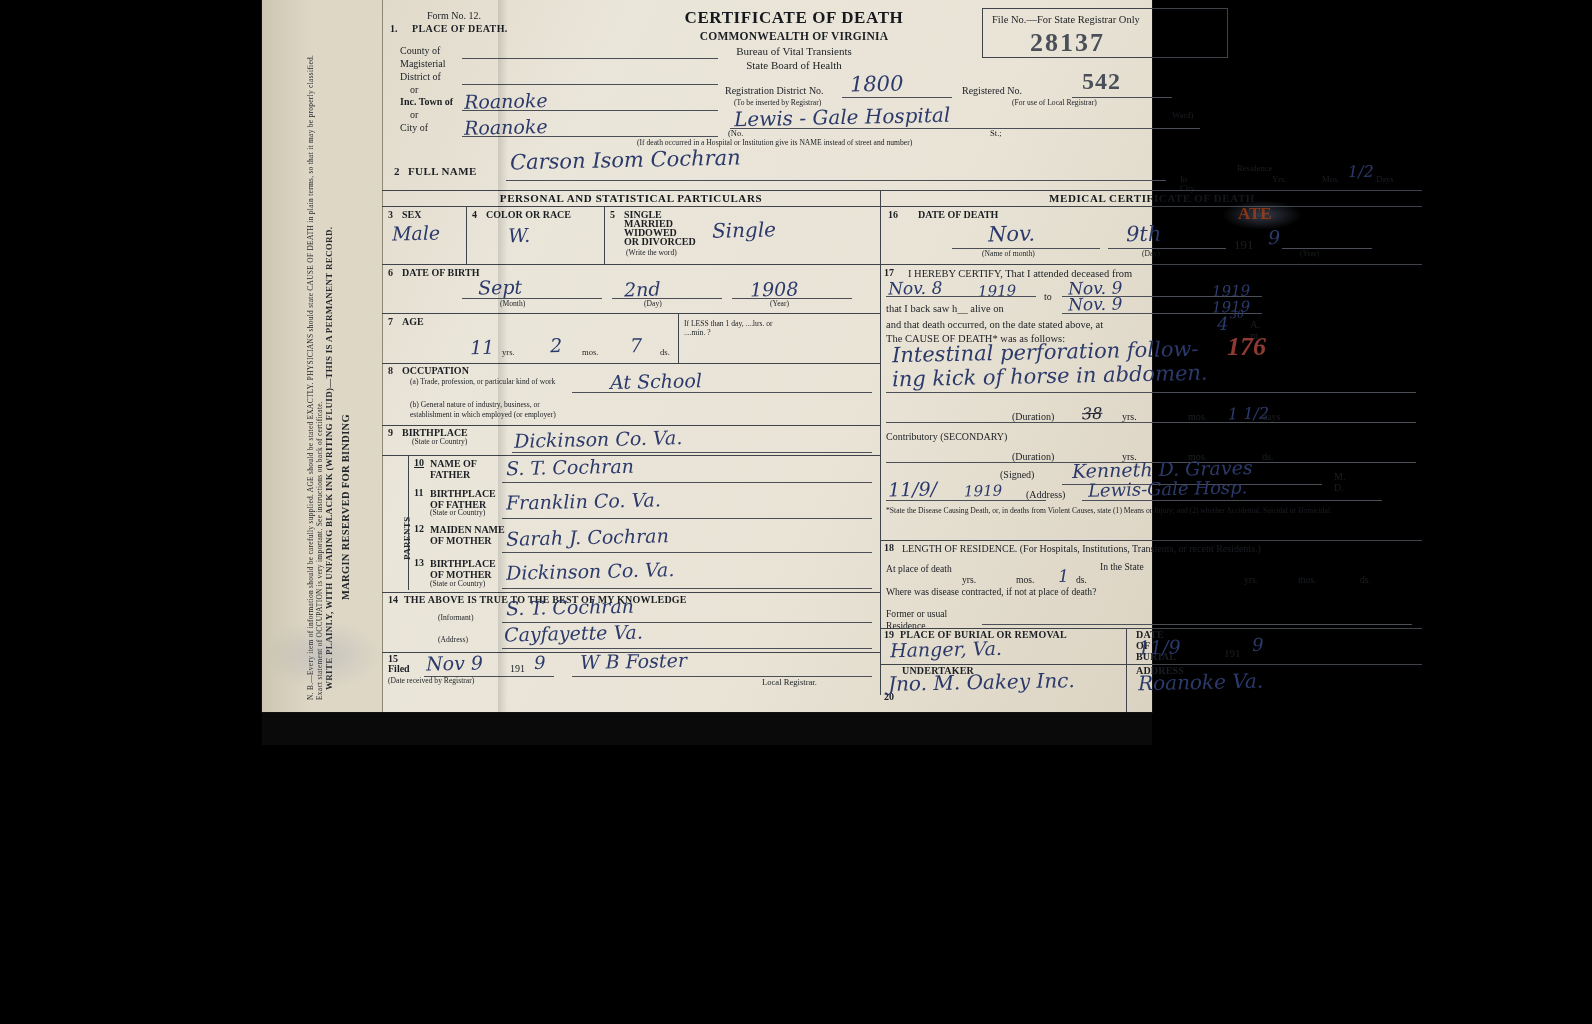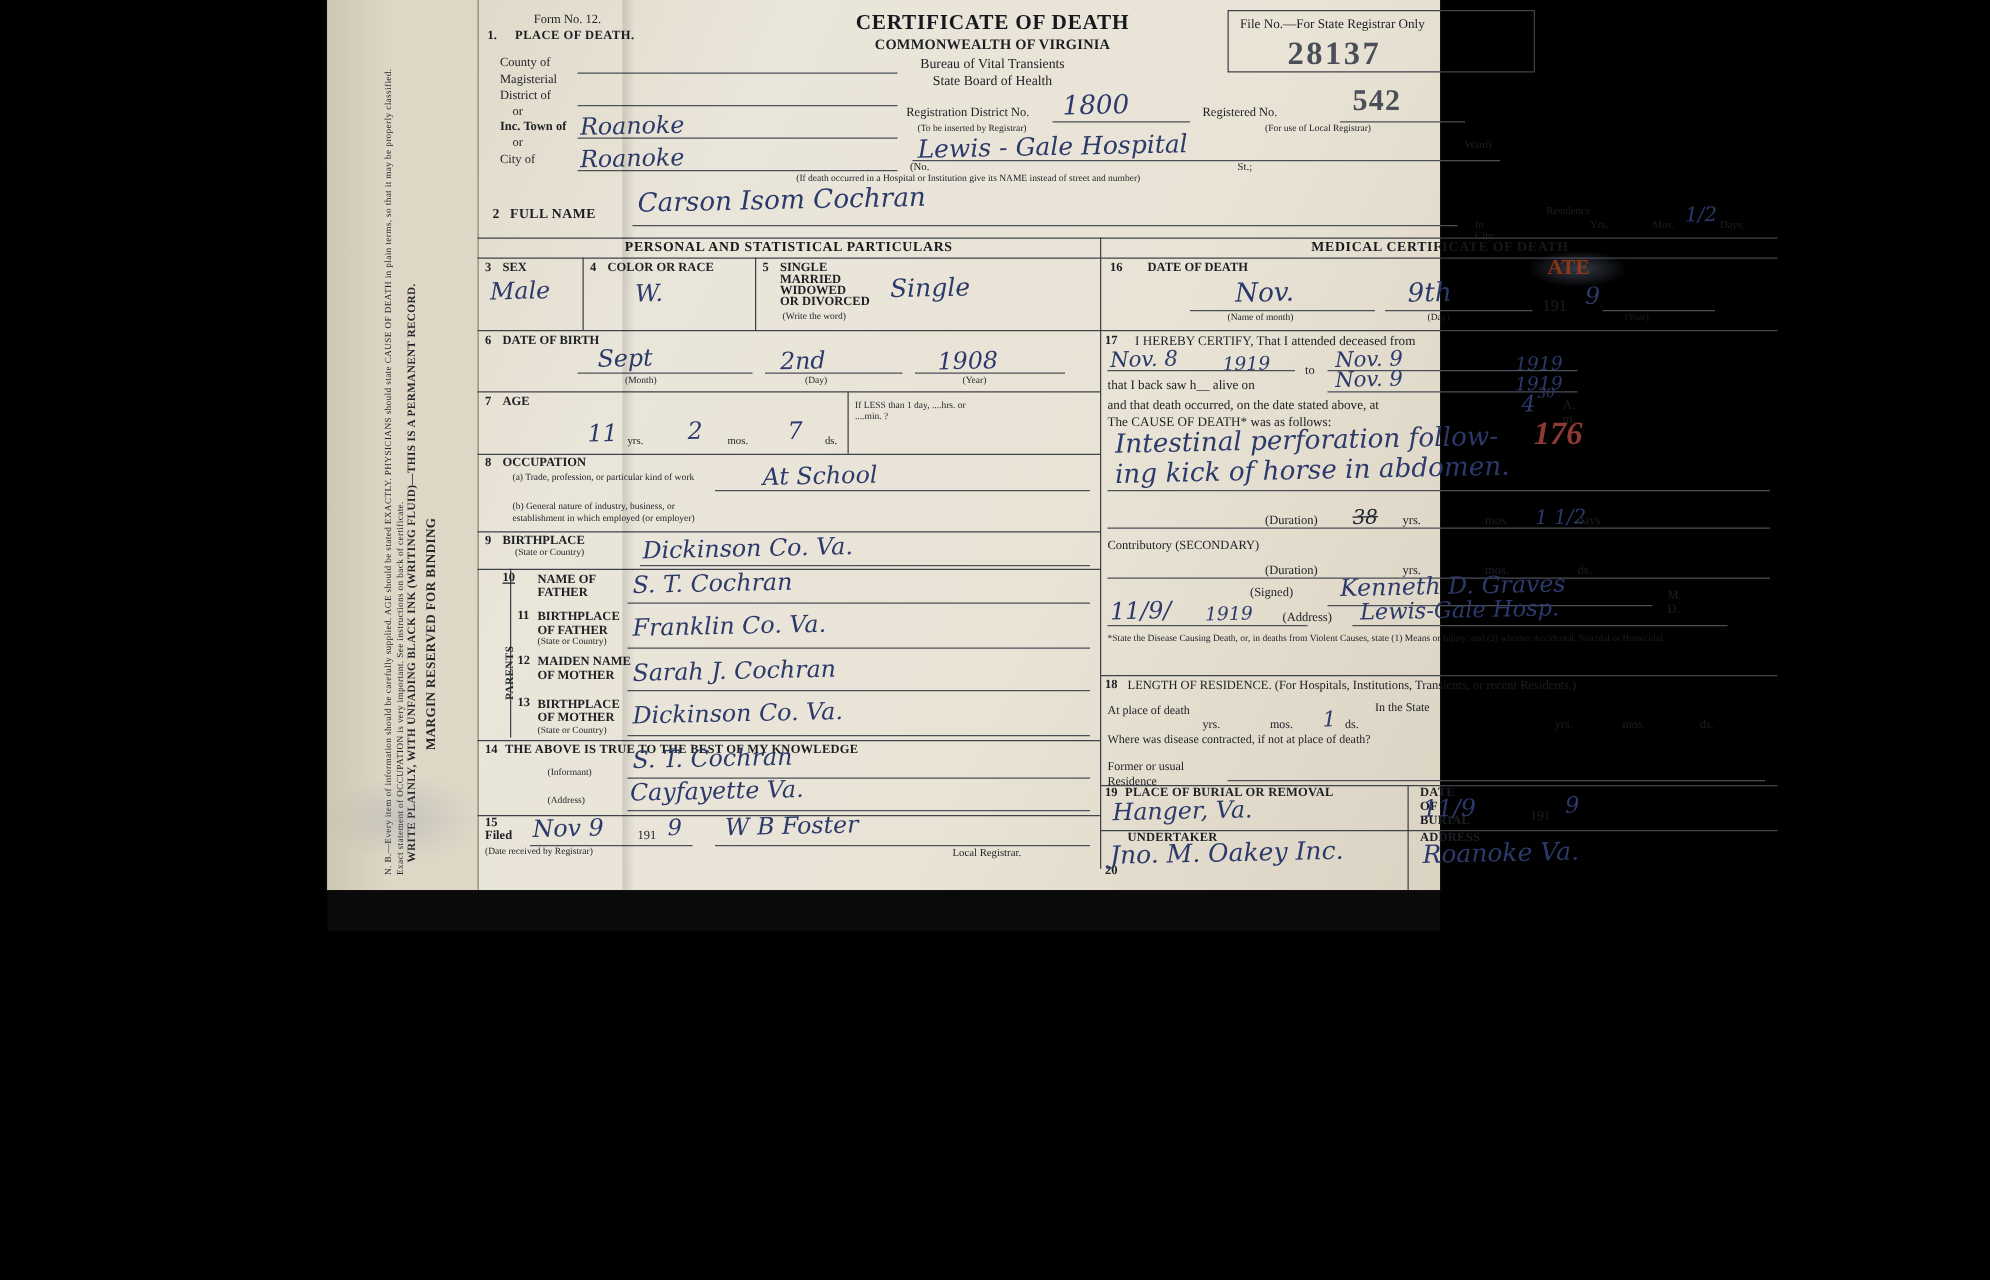--- a/index.html
+++ b/index.html
@@ -180,21 +180,21 @@
         <div class="lbl b" style="left:20px;top:428px;">BIRTHPLACE</div>
         <div class="lbl xs" style="left:30px;top:438px;">(State or Country)</div>
         <div class="rule" style="left:130px;top:452px;width:360px;"></div>
         <div class="hw" style="left:132px;top:428px;font-size:19px;">Dickinson Co. Va.</div>
 
         <div class="hline" style="left:0px;top:455px;width:498px;"></div>
 
         <div class="vline" style="left:26px;top:455px;height:135px;"></div>
         <div class="vtext b" style="left:20px;top:560px;transform:rotate(-90deg);font-size:9px;">PARENTS</div>
 
-        <div class="lbl b" style="left:20px;top:458px;text-decoration:underline;">10</div>
+        <div class="lbl b" style="left:32px;top:458px;text-decoration:underline;">10</div>
         <div class="lbl b" style="left:48px;top:458px;width:70px;white-space:normal;line-height:1.1;">NAME OF FATHER</div>
         <div class="rule" style="left:120px;top:482px;width:370px;"></div>
         <div class="hw" style="left:124px;top:456px;font-size:19px;">S. T. Cochran</div>
 
         <div class="lbl b" style="left:32px;top:488px;">11</div>
         <div class="lbl b" style="left:48px;top:488px;width:72px;white-space:normal;line-height:1.1;">BIRTHPLACE OF FATHER</div>
         <div class="lbl xs" style="left:48px;top:509px;">(State or Country)</div>
         <div class="rule" style="left:120px;top:518px;width:370px;"></div>
         <div class="hw" style="left:124px;top:490px;font-size:19px;">Franklin Co. Va.</div>
 

